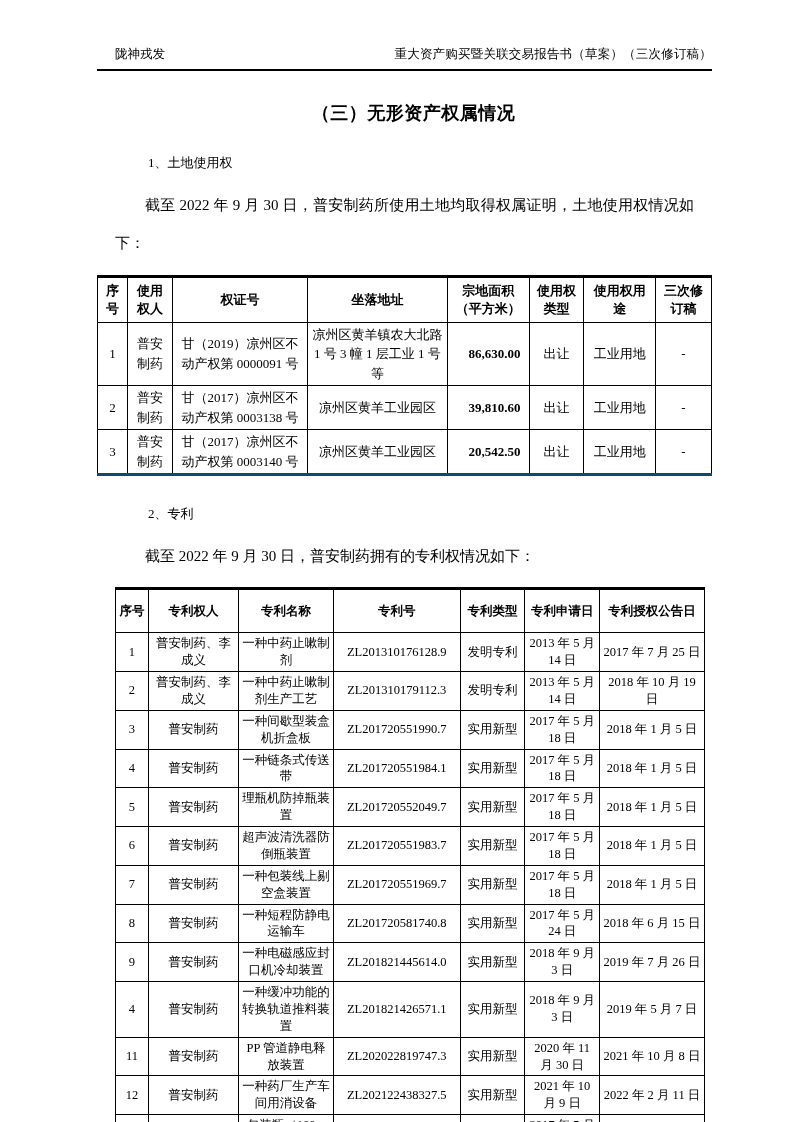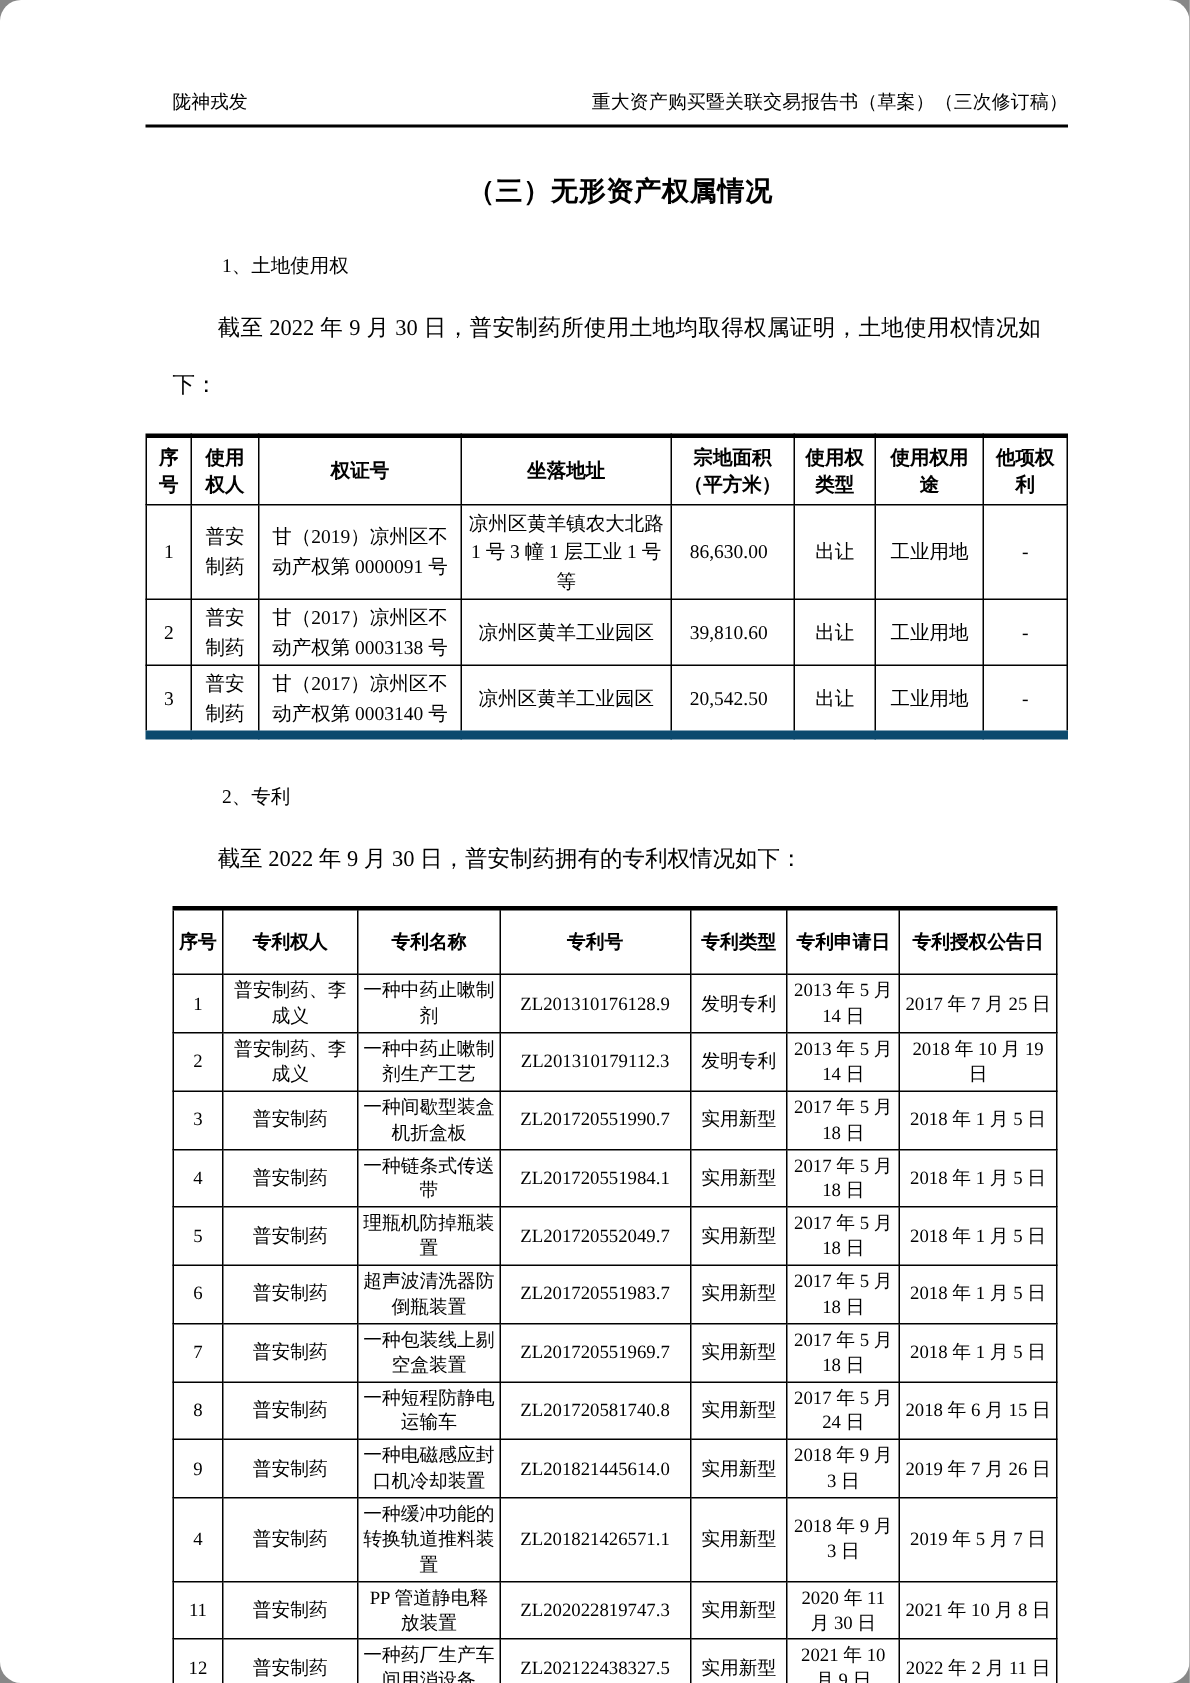--- a/index.html
+++ b/index.html
@@ -1,20 +1,20 @@
 <!DOCTYPE html>
 <html><head>
 <meta charset="utf-8">
 <style>
   html,body{margin:0;padding:0;background:#888;}
   .page{
     width:793px;height:1122px;background:#ffffff;margin:0 auto;
-    box-sizing:border-box;padding:60px 81px 0 97px;
+    box-sizing:border-box;padding:46px 81px 0 97px;
     font-family:"Liberation Serif","DejaVu Serif",serif;
-    color:#000;position:relative;overflow:hidden;border-radius:14px;
+    color:#000;position:relative;overflow:hidden;
   }
   
   .doc-header{
     display:flex;justify-content:space-between;align-items:flex-end;
     border-bottom:2px solid #000;padding-bottom:6px;
     font-size:12.5px;
   }
   .doc-header .hl{margin-left:18px;}
   .doc-header .hr{letter-spacing:.2px;}
   
@@ -25,28 +25,28 @@
   }
   .sub-heading{
     font-size:13px;margin:29px 0 0 51px;
   }
   .para{
     font-size:15px;line-height:2.55;text-align:justify;
     margin:14px 18px 12px 18px;text-indent:2em;
   }
   
   table{border-collapse:collapse;table-layout:fixed;width:615px;
-        border-top:3px solid #000;border-bottom:6px solid #0c4a6e;}
+        border-top:3px solid #000;border-bottom:3px solid #0c4a6e;}
   th,td{border:1px solid #000;text-align:center;vertical-align:middle;
         padding:2px 3px;word-break:break-all;}
   th{font-weight:bold;}
   #land-table{font-size:13px;}
   #land-table th{height:40px;}
   #land-table td{line-height:1.5;}
-  #land-table td:nth-child(5){text-align:center;padding-right:8px;}
+  #land-table td:nth-child(5){text-align:right;padding-right:8px;font-weight:bold;}
   #land-table col.c1{width:4.9%}  #land-table col.c2{width:7.3%}
   #land-table col.c3{width:22%}   #land-table col.c4{width:22.8%}
   #land-table col.c5{width:13.3%} #land-table col.c6{width:8.9%}
   #land-table col.c7{width:11.7%} #land-table col.c8{width:9.1%}
   #patent-table{width:590px;margin-left:18px;font-size:12.5px;}
   #patent-table th{height:38px;line-height:1.35;}
   #patent-table td{line-height:1.35;height:32px;}
   #patent-table col.c1{width:5.6%}  #patent-table col.c2{width:15.3%}
   #patent-table col.c3{width:16.1%} #patent-table col.c4{width:21.5%}
   #patent-table col.c5{width:11%}   #patent-table col.c6{width:12.7%}
@@ -81,21 +81,21 @@
     </colgroup>
   <thead>
         <tr>
           <th>序号</th>
           <th>使用权人</th>
           <th>权证号</th>
           <th>坐落地址</th>
           <th>宗地面积（平方米）</th>
           <th>使用权类型</th>
           <th>使用权用途</th>
-          <th>他项权利</th>
+          <th>三次修订稿</th>
         </tr>
       </thead>
       <tbody>
         <tr>
           <td>1</td>
           <td>普安制药</td>
           <td>甘（2019）凉州区不动产权第 0000091 号</td>
           <td>凉州区黄羊镇农大北路 1 号 3 幢 1 层工业 1 号等</td>
           <td>86,630.00</td>
           <td>出让</td>

